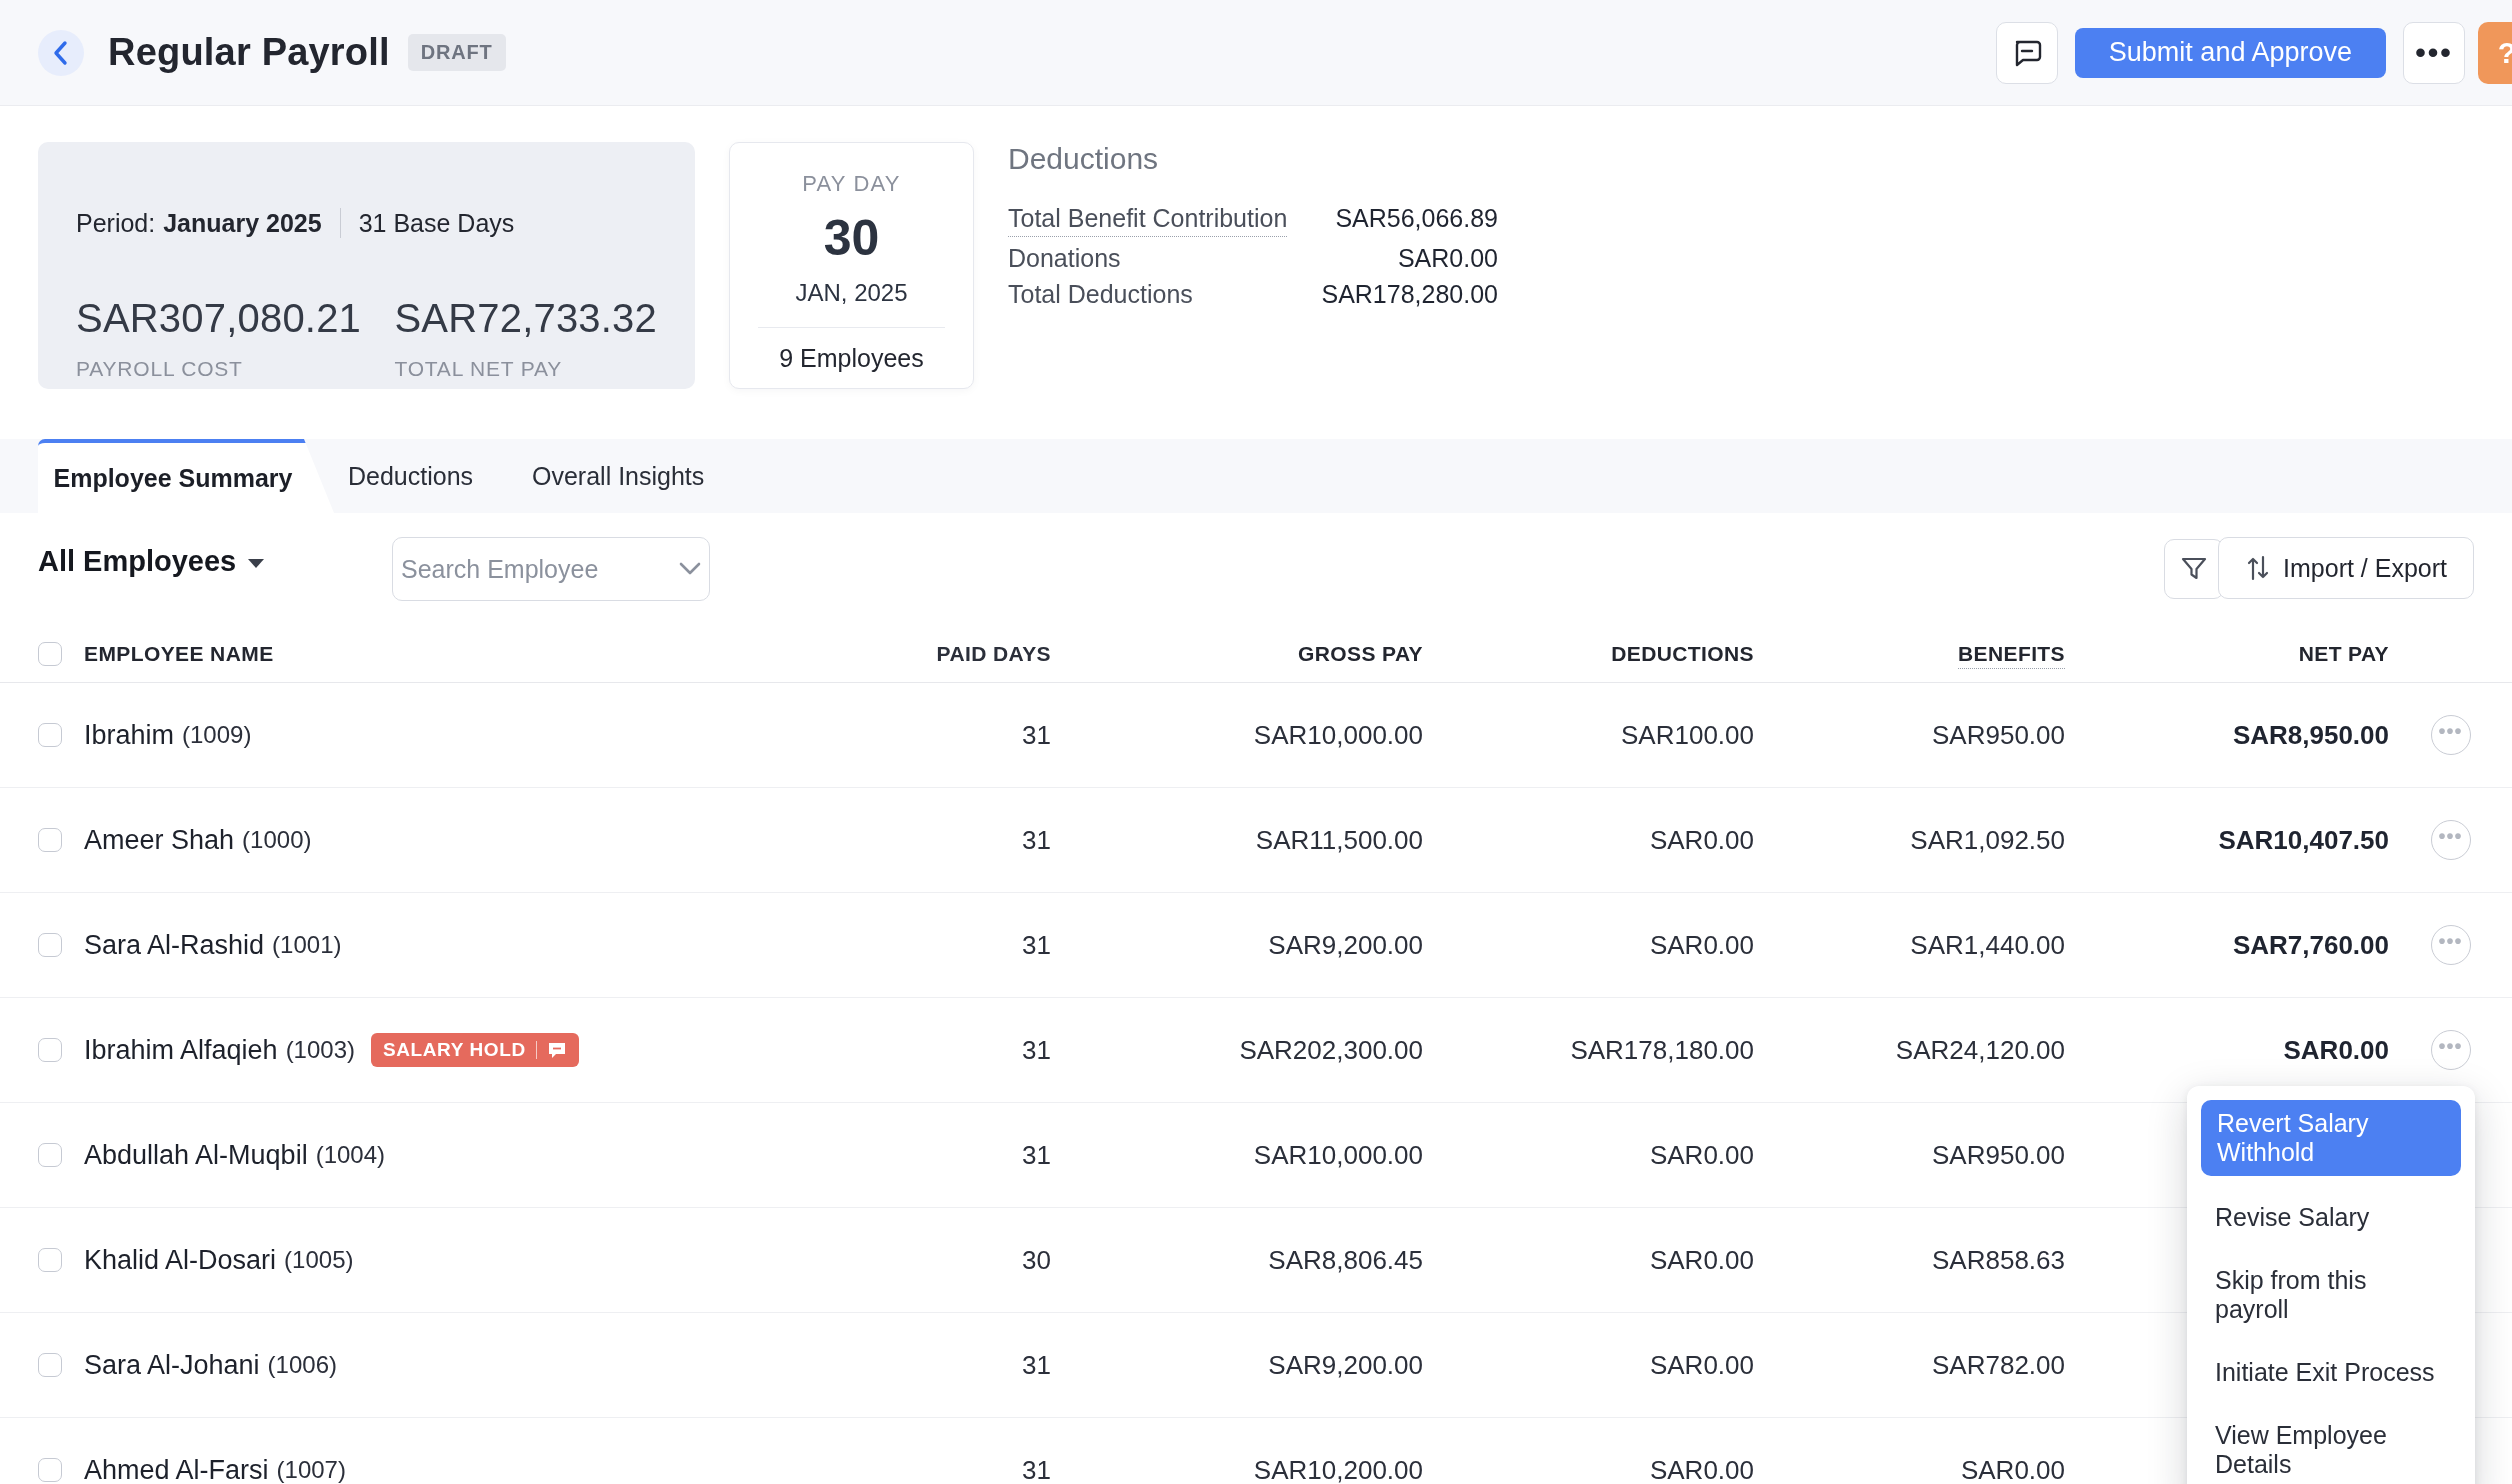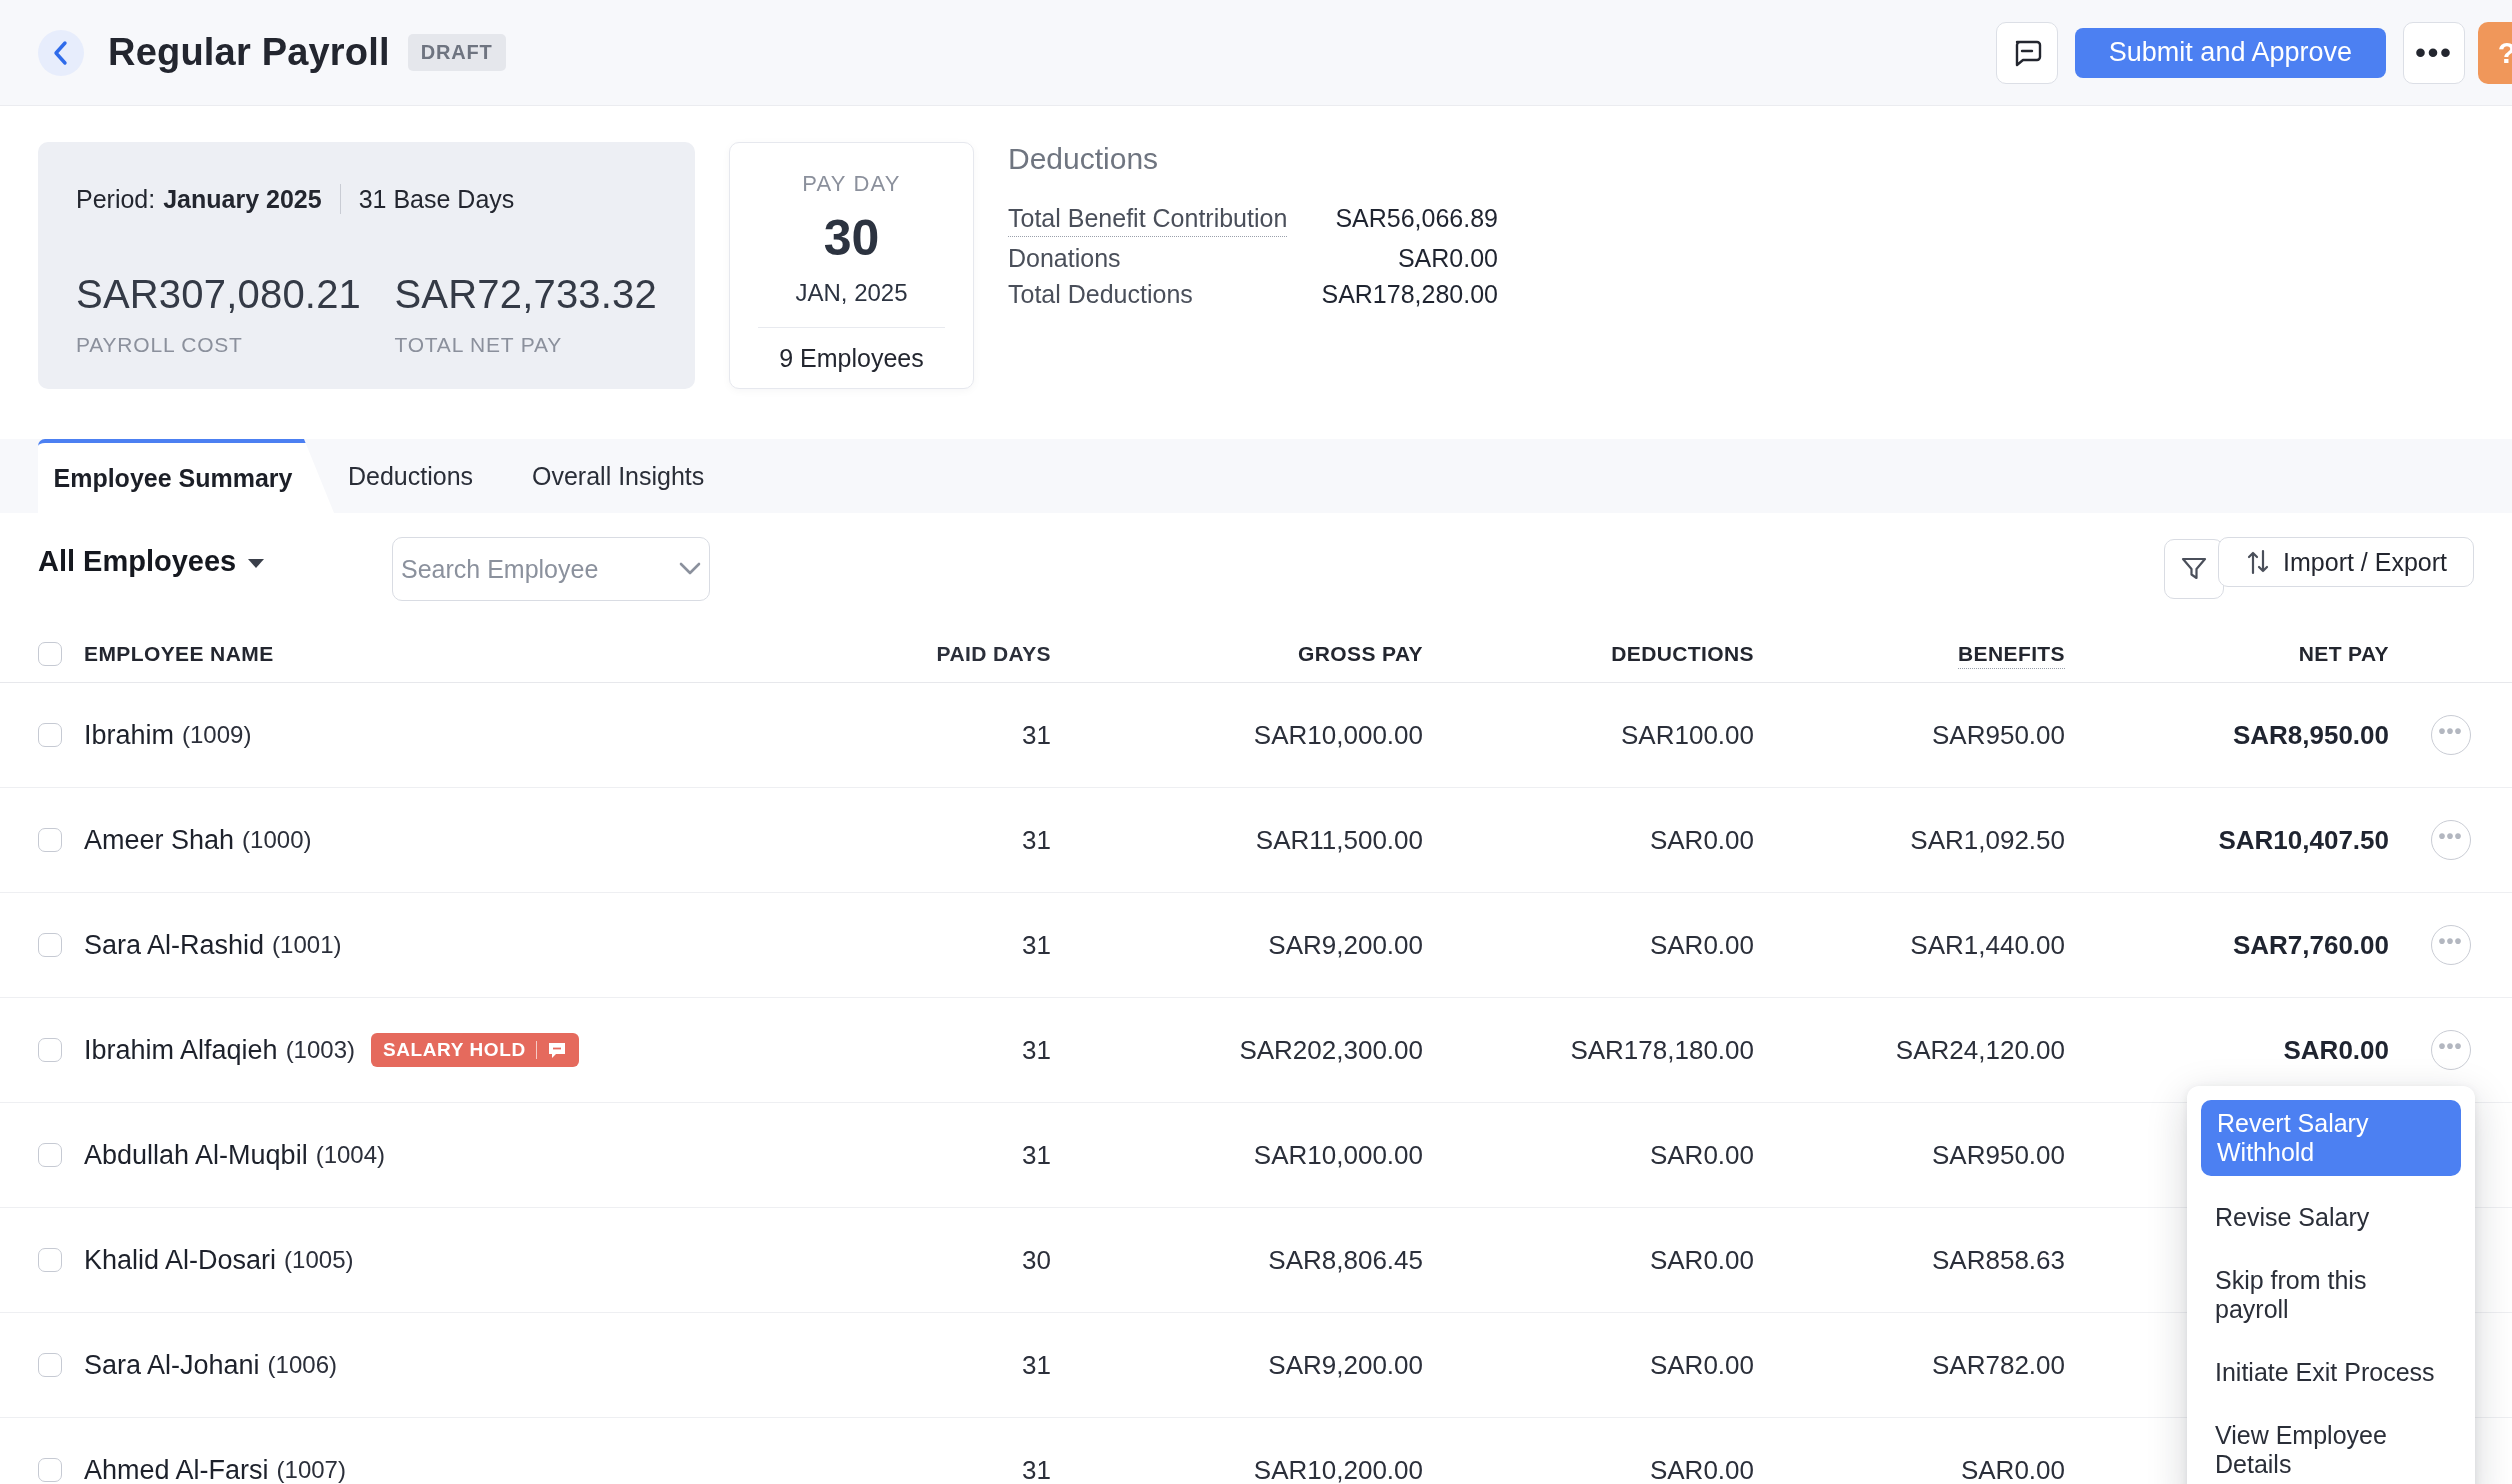--- a/index.html
+++ b/index.html
@@ -21,21 +21,21 @@
   .submit-btn { height:50px; padding:0 34px; background:var(--accent,#4c80f2); border:none;
     border-radius:8px; color:#ffffff; font-size:27px; font-weight:500; display:flex;
     align-items:center; cursor:pointer; font-family:inherit; }
   .dots-btn { font-size:30px; letter-spacing:2px; color:#23262f; font-weight:700; line-height:20px; }
   .help-btn { position:absolute; right:-24px; top:22px; width:58px; height:62px;
     background:var(--help,#f0975a); border-radius:10px; color:#fff; font-size:30px;
     font-weight:700; display:flex; align-items:center; justify-content:center; cursor:pointer; }
 
   
   .summary { margin:36px 38px 0; display:flex; gap:34px; }
-  .period-card { width:657px; height:247px; background:#edeff4; border-radius:10px; padding:42px 38px 0; }
+  .period-card { width:657px; height:247px; background:#edeff4; border-radius:10px; padding:66px 38px 0; }
   .period-line { font-size:25px; color:#23262f; display:flex; align-items:center; }
   .period-line b { font-weight:700; margin-left:8px; }
   .vdivider { display:inline-block; width:1px; height:30px; background:#c9ccd4; margin:0 18px; }
   .amounts { margin-top:58px; display:flex; }
   .amount-col1 { width:353px; }
   .big-amount { font-size:40px; font-weight:500; color:#343a46; letter-spacing:.2px; }
   .amount-label { margin-top:16px; font-size:21px; color:#8b909c; letter-spacing:.8px; }
 
   .payday-card { width:245px; height:247px; background:#ffffff; border:1px solid #e6e8ee;
     border-radius:10px; box-shadow:0 2px 8px rgba(30,35,48,.04); text-align:center; padding-top:28px; }
@@ -70,21 +70,21 @@
   .emp-filter { position:absolute; left:0; top:8px; font-size:29px; font-weight:600;
     color:#15181f; display:flex; align-items:center; cursor:pointer; }
   .caret-down { width:0; height:0; border-left:8px solid transparent; border-right:8px solid transparent;
     border-top:9px solid #3a3f4a; margin-left:12px; margin-top:4px; }
   .search-select { position:absolute; left:354px; top:0; width:318px; height:64px; background:#fff;
     border:1px solid #d9dce3; border-radius:10px; display:flex; align-items:center;
     padding:0 8px; cursor:pointer; }
   .search-placeholder { font-size:25px; color:#8b919d; flex:1; }
   .filter-btn { position:absolute; right:250px; top:2px; width:60px; height:60px; background:#fff;
     border:1px solid #d9dce3; border-radius:10px; display:flex; align-items:center; justify-content:center; cursor:pointer; }
-  .impexp-btn { position:absolute; right:0; top:0; height:50px; background:#fff; border:1px solid #d9dce3;
+  .impexp-btn { position:absolute; right:0; top:0; height:62px; background:#fff; border:1px solid #d9dce3;
     border-radius:10px; display:flex; align-items:center; gap:12px; padding:0 26px;
     font-size:25px; color:#23262f; cursor:pointer; }
 
   
   .table { margin-top:24px; }
   .trow { display:grid; grid-template-columns:46px 787px 180px 372px 331px 311px 324px 1fr;
     align-items:center; padding-left:38px; }
   .thead { height:58px; border-bottom:1px solid #e7e8ec; font-size:21px; font-weight:700;
     color:#23262f; letter-spacing:.4px; }
   .th-right { text-align:right; }

